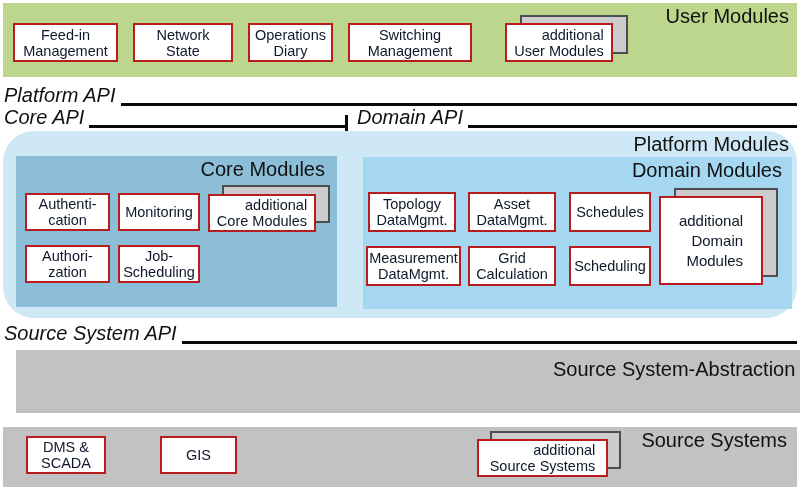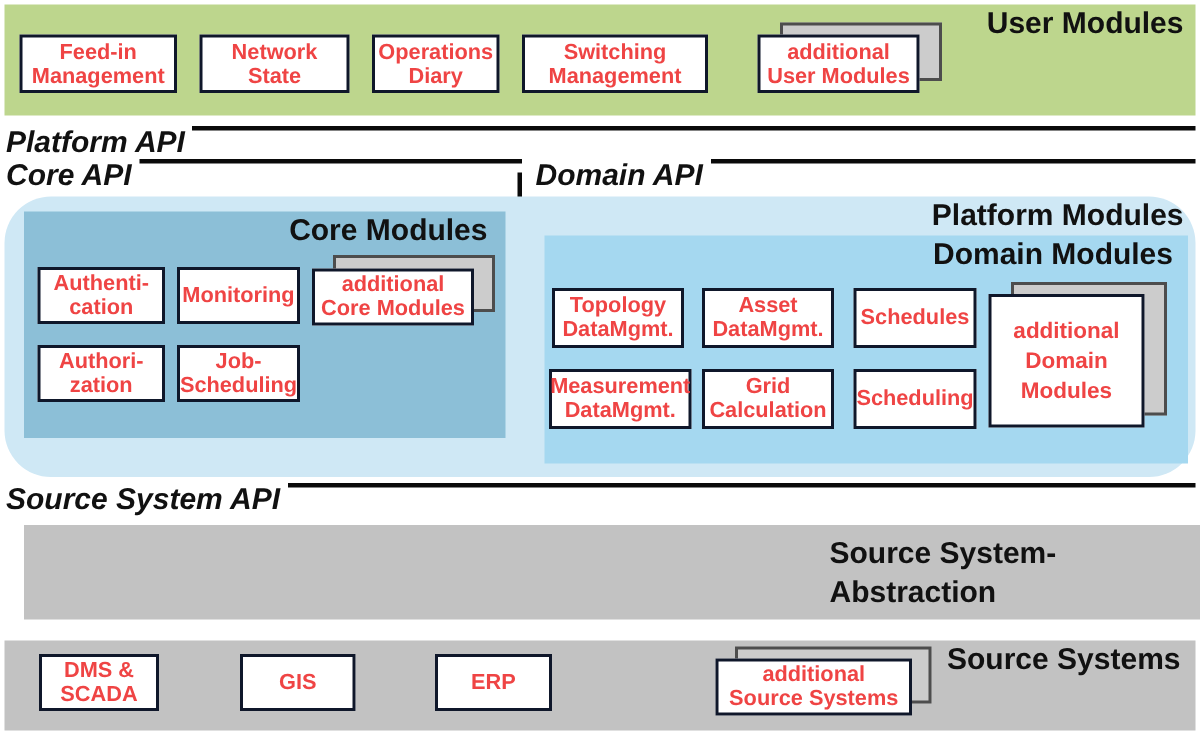--- a/index.html
+++ b/index.html
@@ -1,45 +1,45 @@
 <!DOCTYPE html>
 <html><head>
 <meta charset="utf-8">
 <style>
   html,body{margin:0;padding:0;background:#fff;}
   .canvas{
     position:relative;width:800px;height:493px;background:#fff;overflow:hidden;
-    font-family:"Liberation Sans",sans-serif;color:#141414;font-weight:bold;
+    font-family:"Liberation Sans",sans-serif;color:#141414;
   }
   .band{position:absolute;}
   .band.green{left:3px;top:3px;width:794px;height:74px;background:#bdd68d;}
   .band.platform{left:3px;top:131px;width:794px;height:187px;background:#cfe8f5;border-radius:31px;}
   .band.gray-abs{left:3px;top:350px;width:794px;height:63px;background:#c2c2c2;margin-left:13px;}
   .band.gray-src{left:3px;top:427px;width:794px;height:60px;background:#c2c2c2;}
   .subpanel{position:absolute;}
-  .core-panel{left:13px;top:10px;width:321px;height:151px;background:#8cbfd7;}
+  .core-panel{left:13px;top:25px;width:321px;height:151px;background:#8cbfd7;}
   .domain-panel{left:360px;top:26px;width:429px;height:152px;background:#a5d8f0;}
   .band-title{
     position:absolute;right:8px;top:2px;font-size:20px;line-height:22px;
     white-space:nowrap;color:#111;
   }
   .panel-title{
     text-align:right;font-size:20px;line-height:22px;padding-top:2px;color:#111;
   }
   .core-panel .panel-title{padding-right:12px;}
   .domain-panel .panel-title{padding-right:10px;}
   .box{
-    position:absolute;background:#fff;border:2px solid #0f172a;box-sizing:border-box;
+    position:absolute;background:#fff;border:2px solid #b91c1c;box-sizing:border-box;
     display:flex;align-items:center;justify-content:center;text-align:center;
-    font-size:14.5px;line-height:16px;white-space:pre-line;color:#ef4444;
+    font-size:14.5px;line-height:16px;white-space:pre-line;color:#0f172a;
   }
   .box.back{background:#cccccc;border-color:#4d4d4d;z-index:1;}
-  .box.front{z-index:2;}
+  .box.front{z-index:2;text-align:right;}
   .api-row{
-    position:absolute;display:flex;align-items:flex-start;height:22px;
+    position:absolute;display:flex;align-items:flex-end;height:22px;
   }
   .api-label{
     font-style:italic;font-size:20px;line-height:22px;white-space:nowrap;color:#111;
     flex:0 0 auto;
   }
   .api-line{flex:1 1 auto;height:3px;background:#0a0a0a;margin-left:5px;}
   .vline{position:absolute;left:345px;top:115px;width:3px;height:203px;background:#0a0a0a;}
   .abs-text{
     position:absolute;left:537px;top:6px;font-size:20px;line-height:26px;color:#111;
   }
@@ -126,19 +126,18 @@
     <div class="abs-text">
       <div>Source System-Abstraction</div>
     </div>
   </div>
 
   <div class="band gray-src">
     <div class="band-title" style="right:10px">Source Systems</div>
     <div class="box" style="left:23px;top:9px;width:80px;height:38px">DMS &amp;
 SCADA</div>
     <div class="box" style="left:157px;top:9px;width:77px;height:38px">GIS</div>
-    <div class="box" style="left:287px;top:9px;width:78px;height:38px">ERP</div>
     <div class="box back" style="left:487px;top:4px;width:131px;height:38px"></div>
     <div class="box front" style="left:474px;top:12px;width:131px;height:38px">additional
 Source Systems</div>
   </div>
 
 </div>
 
 </body></html>

